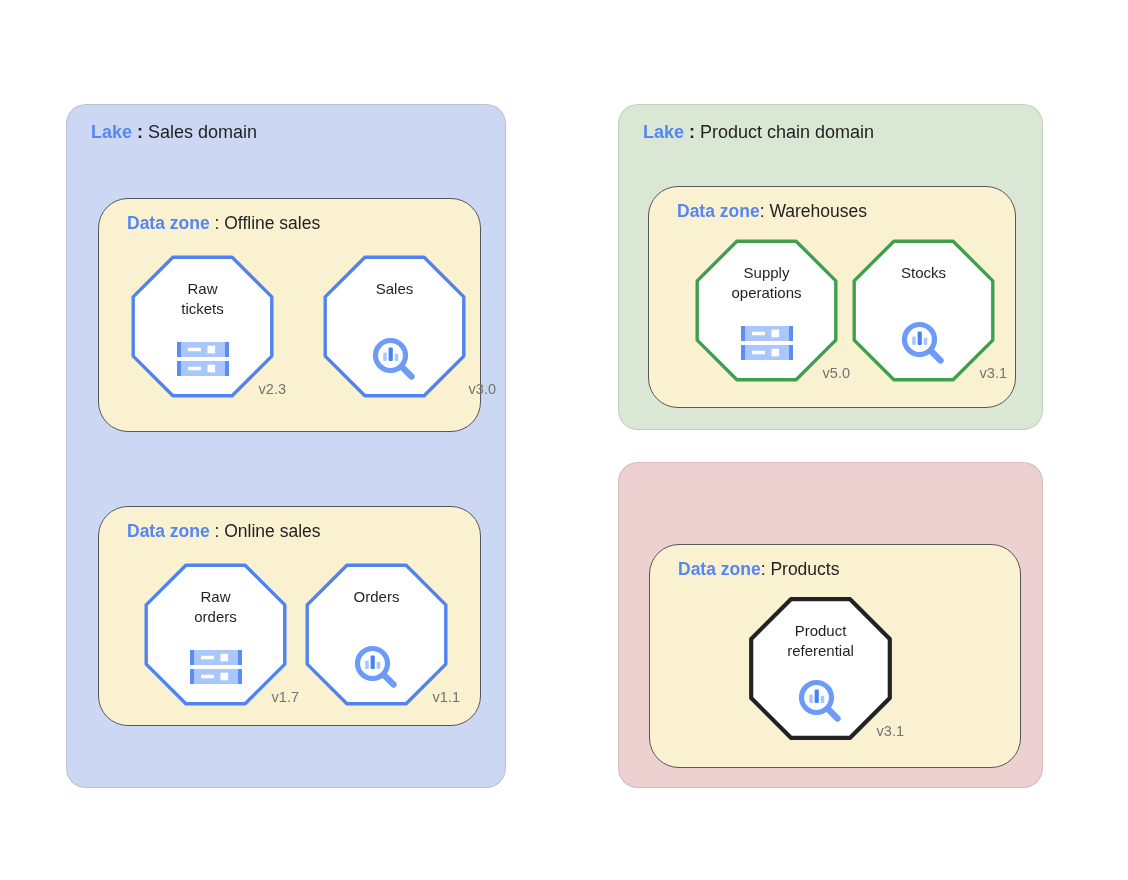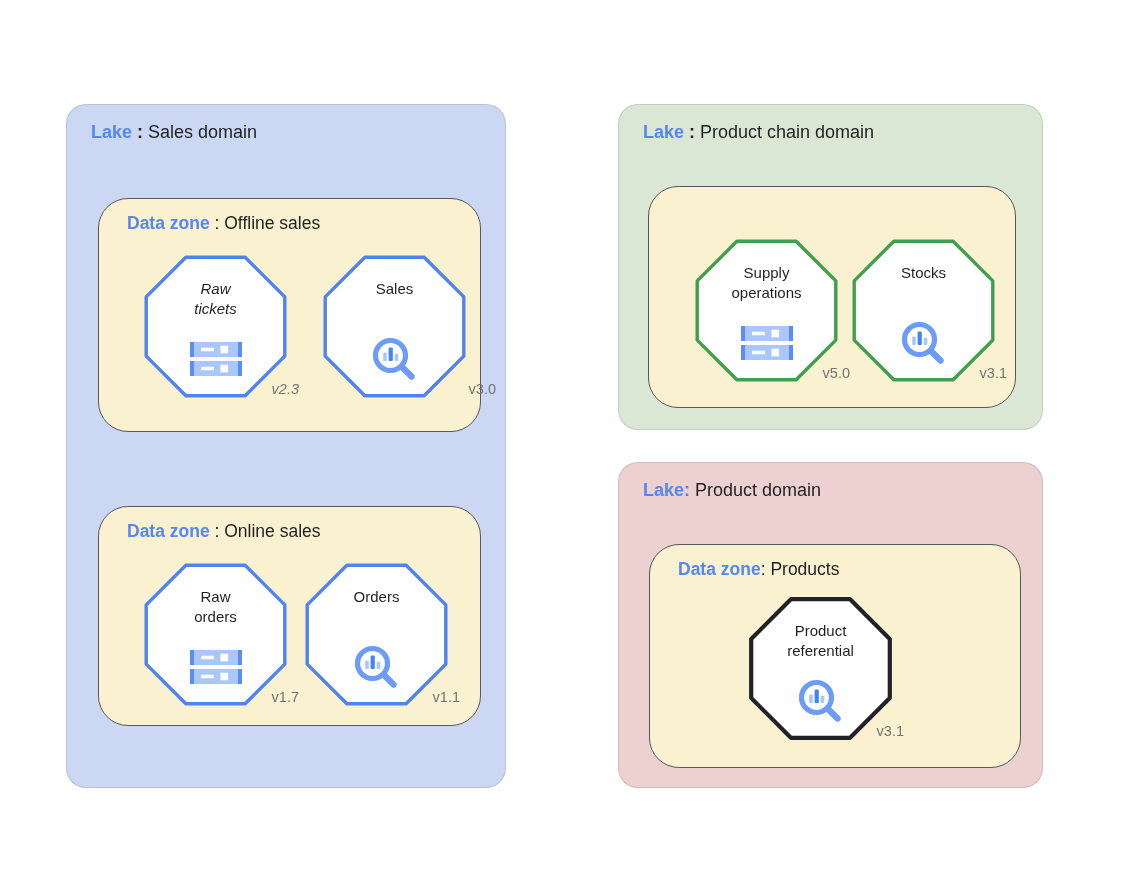--- a/index.html
+++ b/index.html
@@ -48,21 +48,21 @@
   <section class="lake lake--sales">
     <div class="lake-title">
       <span class="kw">Lake</span><span class="sep"> : </span><span class="nm">Sales domain</span>
     </div>
 
     <div class="zone zone--offline">
       <div class="zone-title">
         <span class="kw">Data zone</span><span class="sep"> : </span><span class="nm">Offline sales</span>
       </div>
 
-      <div class="node" style="left:45px;top:56px;font-style:italic;">
+      <div class="node" style="left:32px;top:56px;">
         <svg class="oct" viewBox="0 0 143 143">
           <polygon points="41.9,2.2 101.1,2.2 140.8,41.9 140.8,101.1 101.1,140.8 41.9,140.8 2.2,101.1 2.2,41.9" fill="#ffffff" stroke="#4e83f0"></polygon>
         </svg>
         <div class="node-label">Raw tickets</div>
         <div class="node-icon icon-storage">
           <svg viewBox="0 0 52 34" width="52" height="34">
             <g>
                 <rect x="0" y="0" width="52" height="15" rx="1.5" fill="#aac7fb"></rect>
                 <rect x="0" y="0" width="4" height="15" fill="#5b8df5"></rect>
                 <rect x="48" y="0" width="4" height="15" fill="#5b8df5"></rect>
@@ -148,20 +148,23 @@
       </div>
     </div>
   </section>
 
   <section class="lake lake--supply">
     <div class="lake-title">
       <span class="kw">Lake</span><span class="sep"> : </span><span class="nm">Product chain domain</span>
     </div>
 
     <div class="zone zone--warehouses">
+      <div class="zone-title">
+        <span class="kw">Data zone</span><span class="sep">: </span><span class="nm">Warehouses</span>
+      </div>
 
       <div class="node" style="left:46px;top:52px;">
         <svg class="oct" viewBox="0 0 143 143">
           <polygon points="41.9,2.2 101.1,2.2 140.8,41.9 140.8,101.1 101.1,140.8 41.9,140.8 2.2,101.1 2.2,41.9" fill="#ffffff" stroke="#3f9f4e"></polygon>
         </svg>
         <div class="node-label">Supply operations</div>
         <div class="node-icon icon-storage">
           <svg viewBox="0 0 52 34" width="52" height="34">
             <g>
                 <rect x="0" y="0" width="52" height="15" rx="1.5" fill="#aac7fb"></rect>
@@ -195,23 +198,20 @@
             <rect x="23.7" y="17.8" width="3.6" height="7.2" rx="1" fill="#aac7fb"></rect>
             <line x1="31.5" y1="31.5" x2="40.5" y2="40.5" stroke="#6c9bf8" stroke-width="6.4" stroke-linecap="round"></line>
           </svg>
         </div>
         <div class="version">v3.1</div>
       </div>
     </div>
   </section>
 
   <section class="lake lake--product">
-    <div class="lake-title">
-      <span class="kw">Lake:</span><span class="sep"> </span><span class="nm">Product domain</span>
-    </div>
 
     <div class="zone zone--products">
       <div class="zone-title">
         <span class="kw">Data zone</span><span class="sep">: </span><span class="nm">Products</span>
       </div>
 
       <div class="node node--black" style="left:99px;top:52px;">
         <svg class="oct" viewBox="0 0 143 143">
           <polygon points="41.9,2.2 101.1,2.2 140.8,41.9 140.8,101.1 101.1,140.8 41.9,140.8 2.2,101.1 2.2,41.9" fill="#ffffff" stroke="#212226"></polygon>
         </svg>

